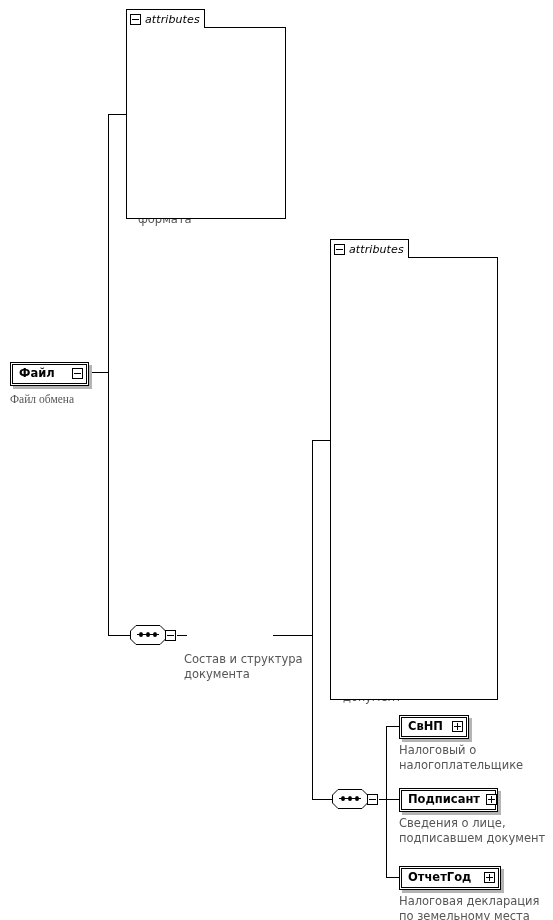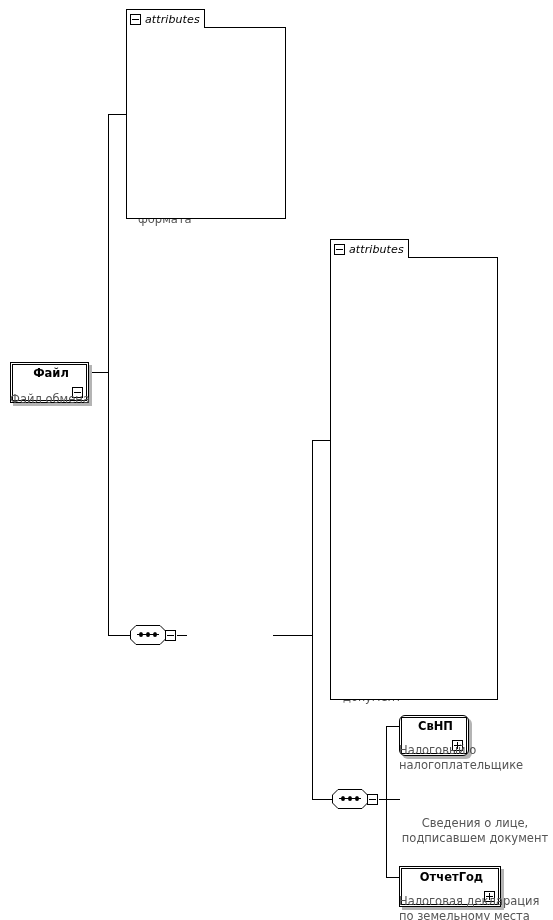--- a/index.html
+++ b/index.html
@@ -40,21 +40,21 @@
             box-shadow:3px 3px 0 0 #b4b4b4;line-height:14px;
             white-space:nowrap;}
   .attr-desc{margin-top:5px;font-size:11.5px;color:#555555;line-height:15px;
              white-space:pre-line;}
 
   
   .elem{position:absolute;border:1px solid #000;background:#fff;
         padding:1px;box-sizing:border-box;box-shadow:3px 3px 0 0 #b4b4b4;}
   .elem-inner{border:1px solid #000;background:#fff;box-sizing:border-box;
               display:flex;align-items:center;gap:6px;
-              padding:1px 3px 2px 6px;flex-direction:column;}
+              padding:1px 3px 2px 6px;}
   .elem-inner .nm{font-weight:bold;font-size:11.5px;color:#000;
                   line-height:15px;white-space:nowrap;}
   .elem-desc{position:absolute;font-size:11.5px;color:#555555;
              line-height:15px;white-space:pre-line;}
 
   
   .seq{position:absolute;display:flex;align-items:center;}
   .seq-oct{position:relative;width:36px;height:20px;}
   .seq-oct .sh{position:absolute;left:0;top:0;width:36px;height:20px;}
   .seq-dots{position:absolute;left:7px;top:9px;width:22px;height:1px;
@@ -102,41 +102,43 @@
       <div class="attr-desc">Версия формата</div>
     </div>
   </div>
 
   <div class="elem" style="left:10px;top:358px;width:79px;">
     <div class="elem-inner">
       <span class="nm">Файл</span>
       <span class="tgl" style="margin-left:auto;"></span>
     </div>
   </div>
-  <div class="elem-desc" style="left:10px;top:388px;width:120px;">Файл обмена</div>
+  <div class="elem-desc" style="left:10px;top:388px;width:120px;font-family:Liberation Serif, serif;">Файл обмена</div>
 
   <div class="seq" style="left:130px;top:621px;">
     <div class="seq-oct">
       <svg class="seq-shadow" width="36" height="20" viewBox="0 0 36 20">
         <polygon points="6,0 30,0 36,6 36,14 30,20 6,20 0,14 0,6" fill="#b4b4b4"></polygon>
       </svg>
       <svg class="sh" width="36" height="20" viewBox="0 0 36 20">
         <polygon points="6,0.5 30,0.5 35.5,6 35.5,14 30,19.5 6,19.5 0.5,14 0.5,6" fill="#ffffff" stroke="#000000" stroke-width="1"></polygon>
       </svg>
       <div class="seq-dots">
         <i style="left:2px;"></i>
           <i style="left:9px;"></i>
           <i style="left:16px;"></i>
       </div>
     </div>
     <span class="tgl seq-tgl"></span>
   </div>
 
   <div class="ln-h" style="left:177px;top:631px;width:10px;"></div>
 
+  <div class="elem-desc" style="left:184px;top:648px;width:130px;">Состав и структура
+документа</div>
 
   <div class="ln-h" style="left:273px;top:631px;width:39px;"></div>
   <div class="ln-v" style="left:312px;top:436px;height:360px;"></div>
   <div class="ln-h" style="left:312px;top:436px;width:19px;"></div>
   <div class="ln-h" style="left:312px;top:795px;width:22px;"></div>
 
   <div class="attr-group">
     <div class="attr-tab" style="left:330px;top:235px;width:79px;">
       <span class="tgl"></span>
       <span class="lbl">attributes</span>
@@ -200,30 +202,36 @@
     </div>
     <span class="tgl seq-tgl"></span>
   </div>
 
   <div class="ln-h" style="left:379px;top:795px;width:8px;"></div>
   <div class="ln-v" style="left:386px;top:722px;height:151px;"></div>
   <div class="ln-h" style="left:386px;top:722px;width:14px;"></div>
   <div class="ln-h" style="left:386px;top:795px;width:14px;"></div>
   <div class="ln-h" style="left:386px;top:873px;width:14px;"></div>
 
-  <div class="elem" style="left:399px;top:711px;width:70px;border-radius:6px;">
+  <div class="elem" style="left:399px;top:711px;width:70px;">
     <div class="elem-inner">
       <span class="nm">СвНП</span>
       <span class="tgl plus" style="margin-left:auto;"></span>
     </div>
   </div>
   <div class="elem-desc" style="left:399px;top:739px;width:150px;">Налоговый о
 налогоплательщике</div>
 
-  <div class="elem-desc" style="left:399px;top:812px;width:152px;text-align:center;">Сведения о лице,
+  <div class="elem" style="left:399px;top:784px;width:99px;">
+    <div class="elem-inner">
+      <span class="nm">Подписант</span>
+      <span class="tgl plus" style="margin-left:auto;"></span>
+    </div>
+  </div>
+  <div class="elem-desc" style="left:399px;top:812px;width:152px;">Сведения о лице,
 подписавшем документ</div>
 
   <div class="elem" style="left:399px;top:862px;width:102px;">
     <div class="elem-inner">
       <span class="nm">ОтчетГод</span>
       <span class="tgl plus" style="margin-left:auto;"></span>
     </div>
   </div>
   <div class="elem-desc" style="left:399px;top:890px;width:152px;">Налоговая декларация
 по земельному места</div>

